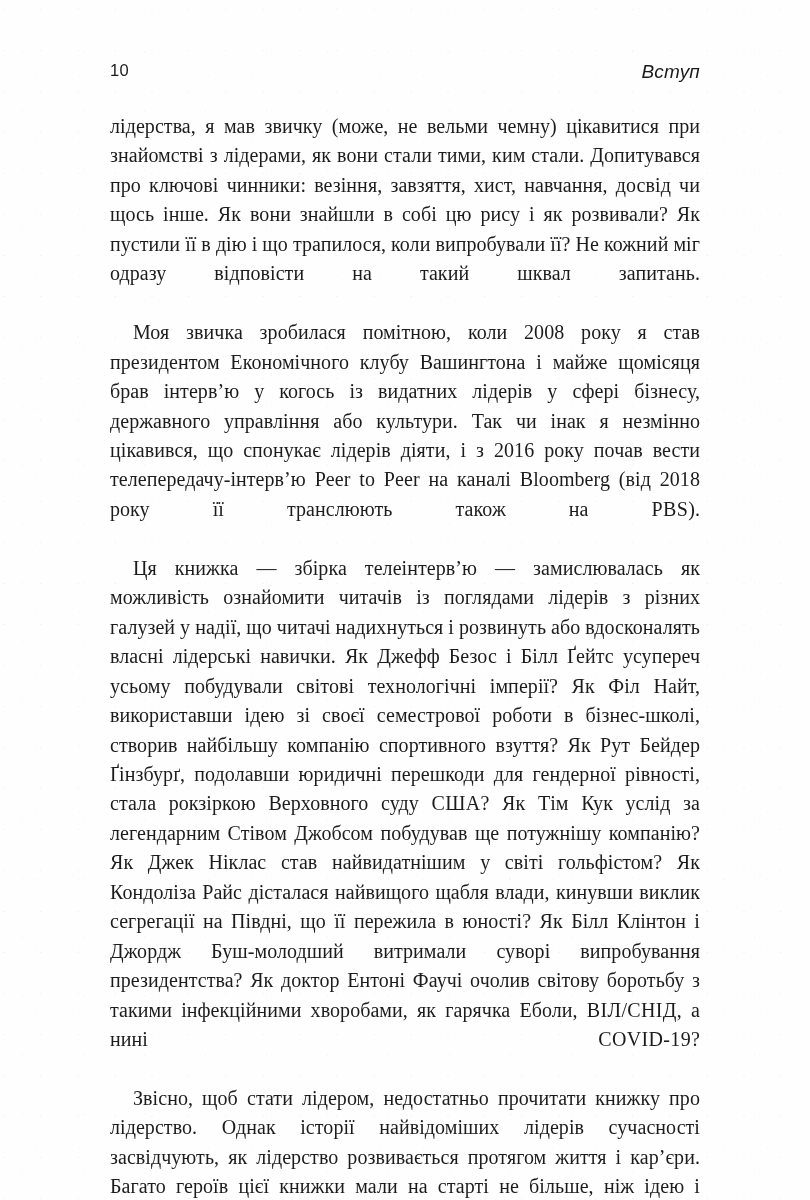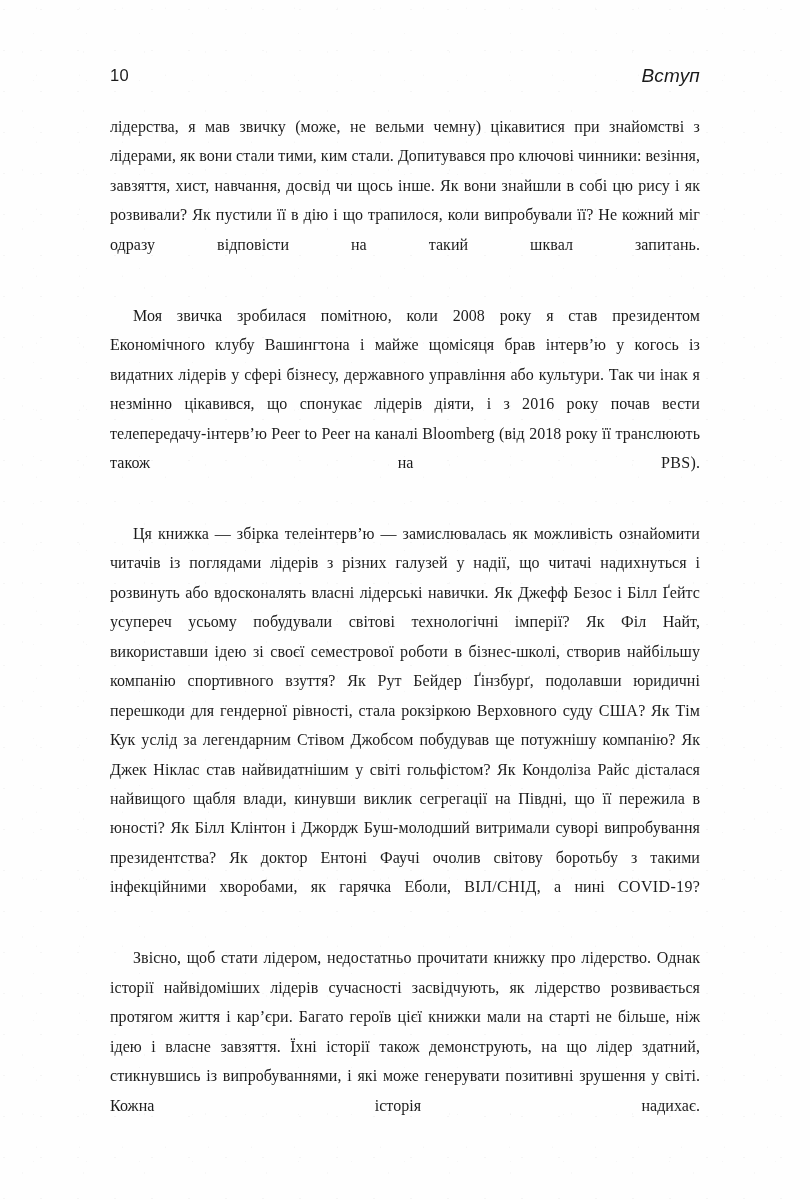--- a/index.html
+++ b/index.html
@@ -38,21 +38,21 @@
     background-size: 37px 41px, 53px 47px, 61px 59px, 43px 67px;
   }
 
   .running-head {
     position: absolute;
     left: 110px;
     right: 110px;
     top: 62px;
     height: 26px;
     display: flex;
-    align-items: center;
+    align-items: flex-start;
     justify-content: space-between;
   }
 
   .folio {
     font-family: "Liberation Sans", "DejaVu Sans", sans-serif;
     font-size: 16.5px;
     font-weight: 400;
     letter-spacing: 0.3px;
     color: #1a1a1a;
     line-height: 1;
@@ -70,33 +70,33 @@
 
   .text-block {
     position: absolute;
     left: 110px;
     top: 112px;
     width: 590px;
   }
 
   p.body-par {
     margin: 0;
-    font-size: 16px;
+    font-size: 20px;
     line-height: 29.45px;
     text-align: justify;
     text-justify: inter-word;
     hyphens: manual;
     -webkit-hyphens: manual;
     word-spacing: -0.1px;
     letter-spacing: 0.06px;
     color: #1c1c1c;
   }
 
   p.body-par + p.body-par {
-    margin-top: 12px;
+    margin-top: 0;
   }
 
   p.indented {
     text-indent: 23px;
   }
 
   
   p.body-par::after {
     content: "";
     display: inline-block;

